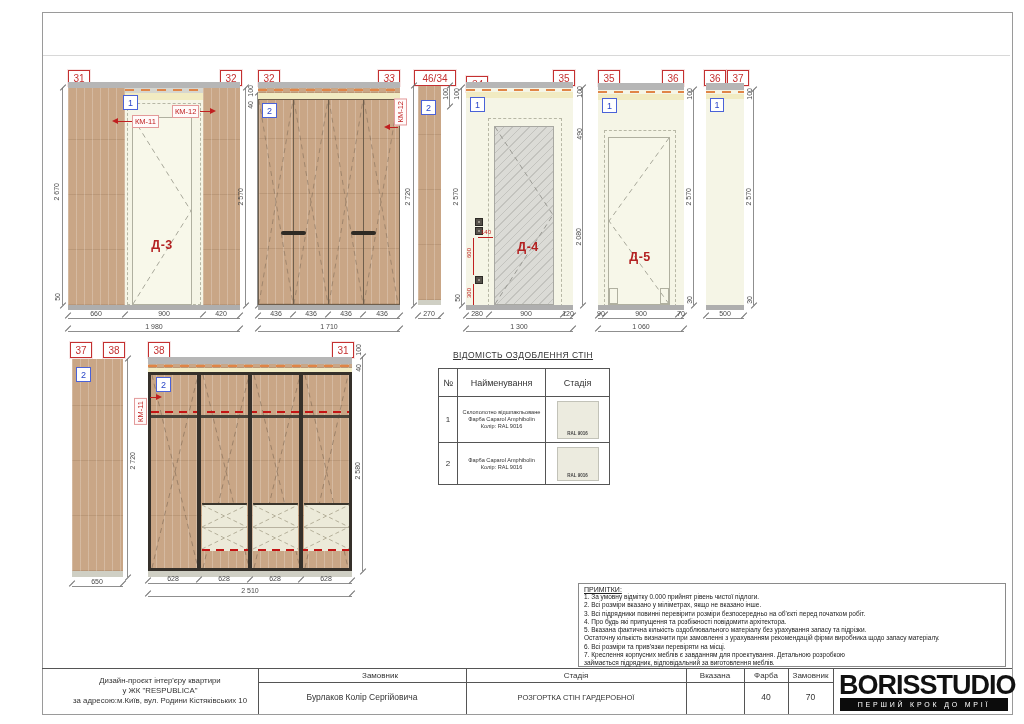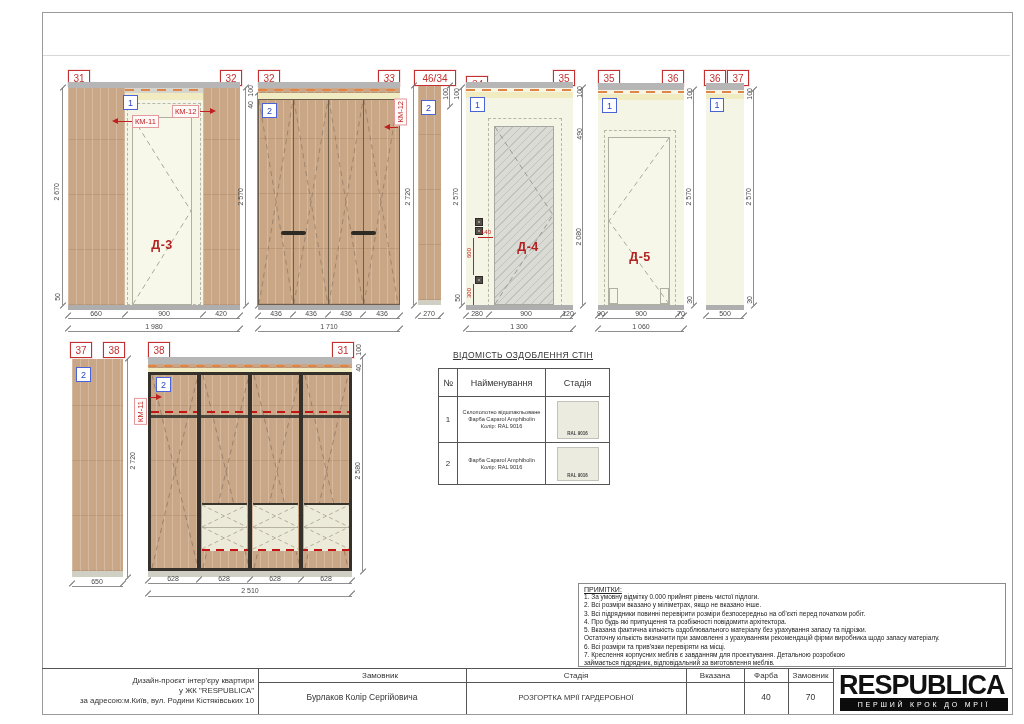--- a/index.html
+++ b/index.html
@@ -410,33 +410,33 @@
 
   <div>
     <div class="abs tb" style="left:42px;top:668px;width:970px;height:0;"></div>
     <div class="abs tbv" style="left:258px;top:668px;height:46px;"></div>
     <div class="abs tbv" style="left:466px;top:668px;height:46px;"></div>
     <div class="abs tbv" style="left:686px;top:668px;height:46px;"></div>
     <div class="abs tbv" style="left:744px;top:668px;height:46px;"></div>
     <div class="abs tbv" style="left:788px;top:668px;height:46px;"></div>
     <div class="abs tbv" style="left:833px;top:668px;height:46px;"></div>
     <div class="abs tbh" style="left:258px;top:682px;width:575px;"></div>
-    <div class="abs tbproj" style="left:46px;top:676px;width:208px;text-align:right;">
+    <div class="abs tbproj" style="left:56px;top:676px;width:208px;">
       <div>Дизайн-проєкт інтер'єру квартири</div>
       <div>у ЖК "RESPUBLICA"</div>
       <div>за адресою:м.Київ, вул. Родини Кістяківських 10</div>
     </div>
     <div class="abs tbhead" style="left:258px;top:671px;width:208px;padding-left:18px;">Замовник</div>
     <div class="abs tbval" style="left:258px;top:692px;width:208px;">Бурлаков Колір Сергійовича</div>
     <div class="abs tbhead" style="left:466px;top:671px;width:220px;">Стадія</div>
-    <div class="abs tbval" style="left:466px;top:693px;width:220px;font-size:7.5px;">РОЗГОРТКА МРІЇ ГАРДЕРОБНОЇ</div>
+    <div class="abs tbval" style="left:466px;top:693px;width:220px;font-size:7.5px;">РОЗГОРТКА СТІН ГАРДЕРОБНОЇ</div>
     <div class="abs tbhead" style="left:686px;top:671px;width:58px;">Вказана</div>
     <div class="abs tbval" style="left:686px;top:692px;width:58px;"></div>
     <div class="abs tbhead" style="left:744px;top:671px;width:44px;">Фарба</div>
     <div class="abs tbval" style="left:744px;top:692px;width:44px;">40</div>
     <div class="abs tbhead" style="left:788px;top:671px;width:45px;">Замовник</div>
     <div class="abs tbval" style="left:788px;top:692px;width:45px;">70</div>
-    <div class="abs logo" style="left:839px;top:670px;">RESPUBLICA</div>
+    <div class="abs logo" style="left:839px;top:670px;">BORISSTUDIO</div>
     <div class="abs logobar" style="left:840px;top:698px;width:168px;height:13px;">
       <span>ПЕРШИЙ КРОК ДО МРІЇ</span>
     </div>
   </div>
 </div>
 
 </body></html>

